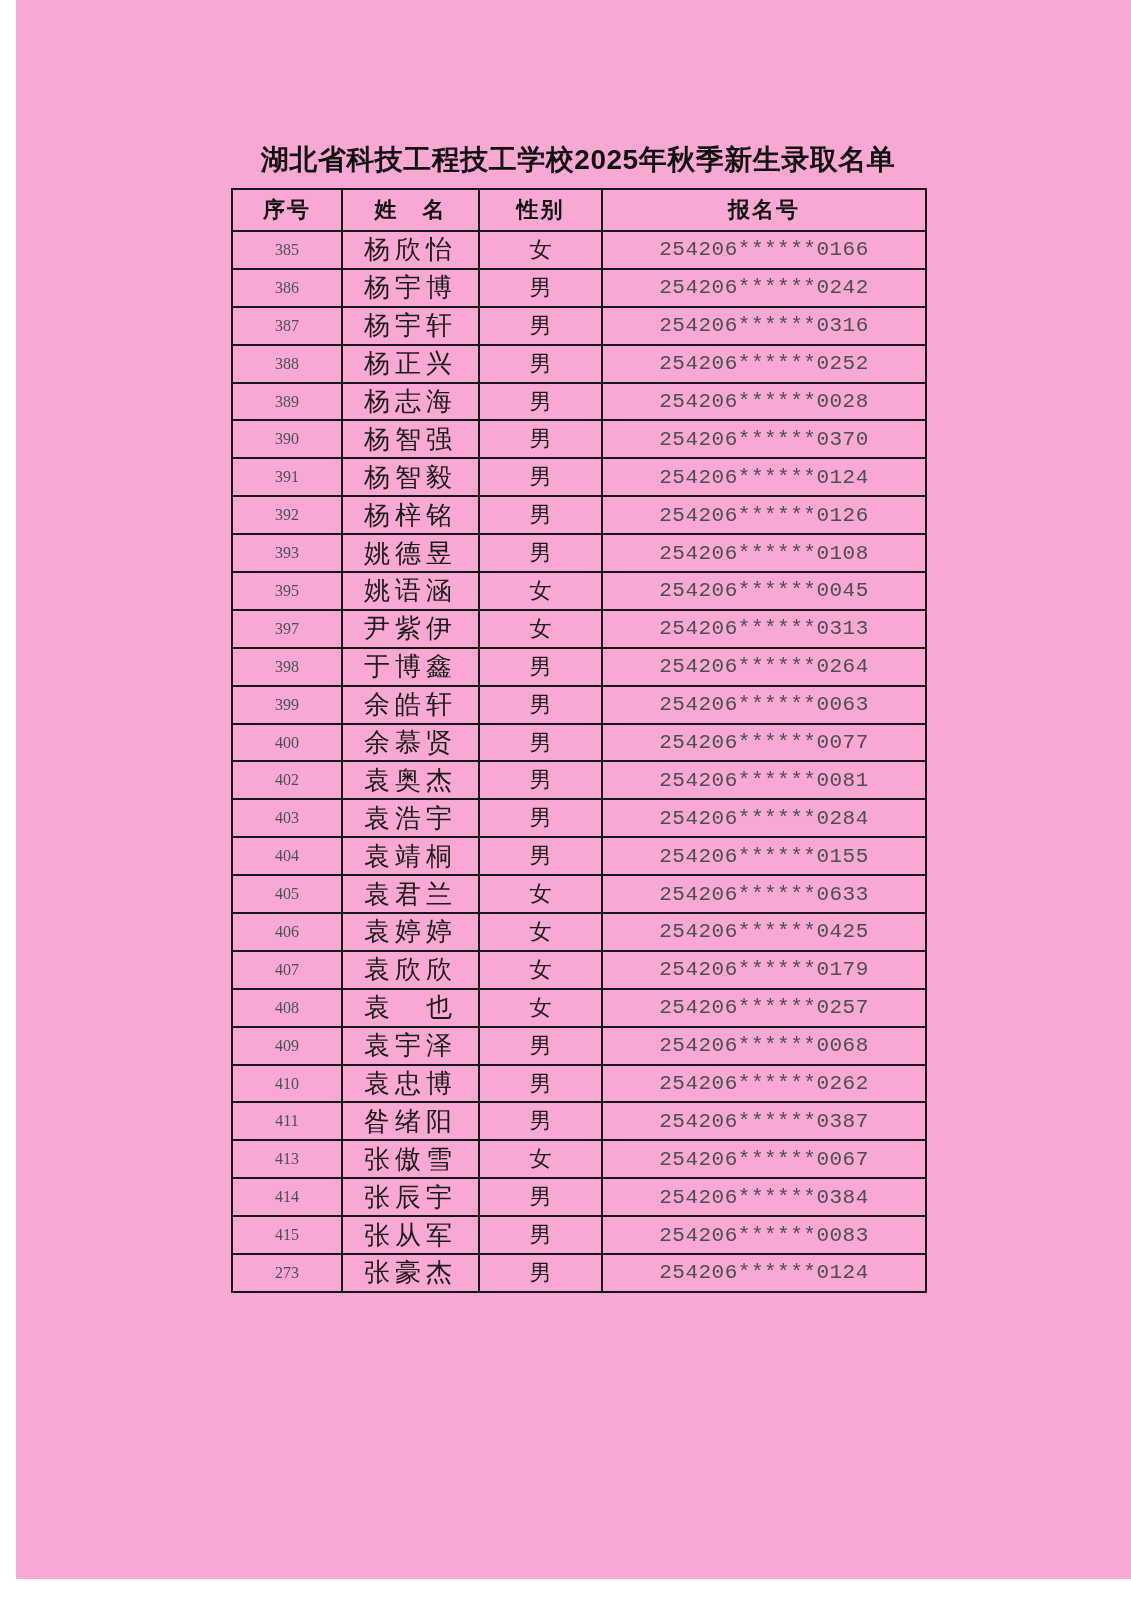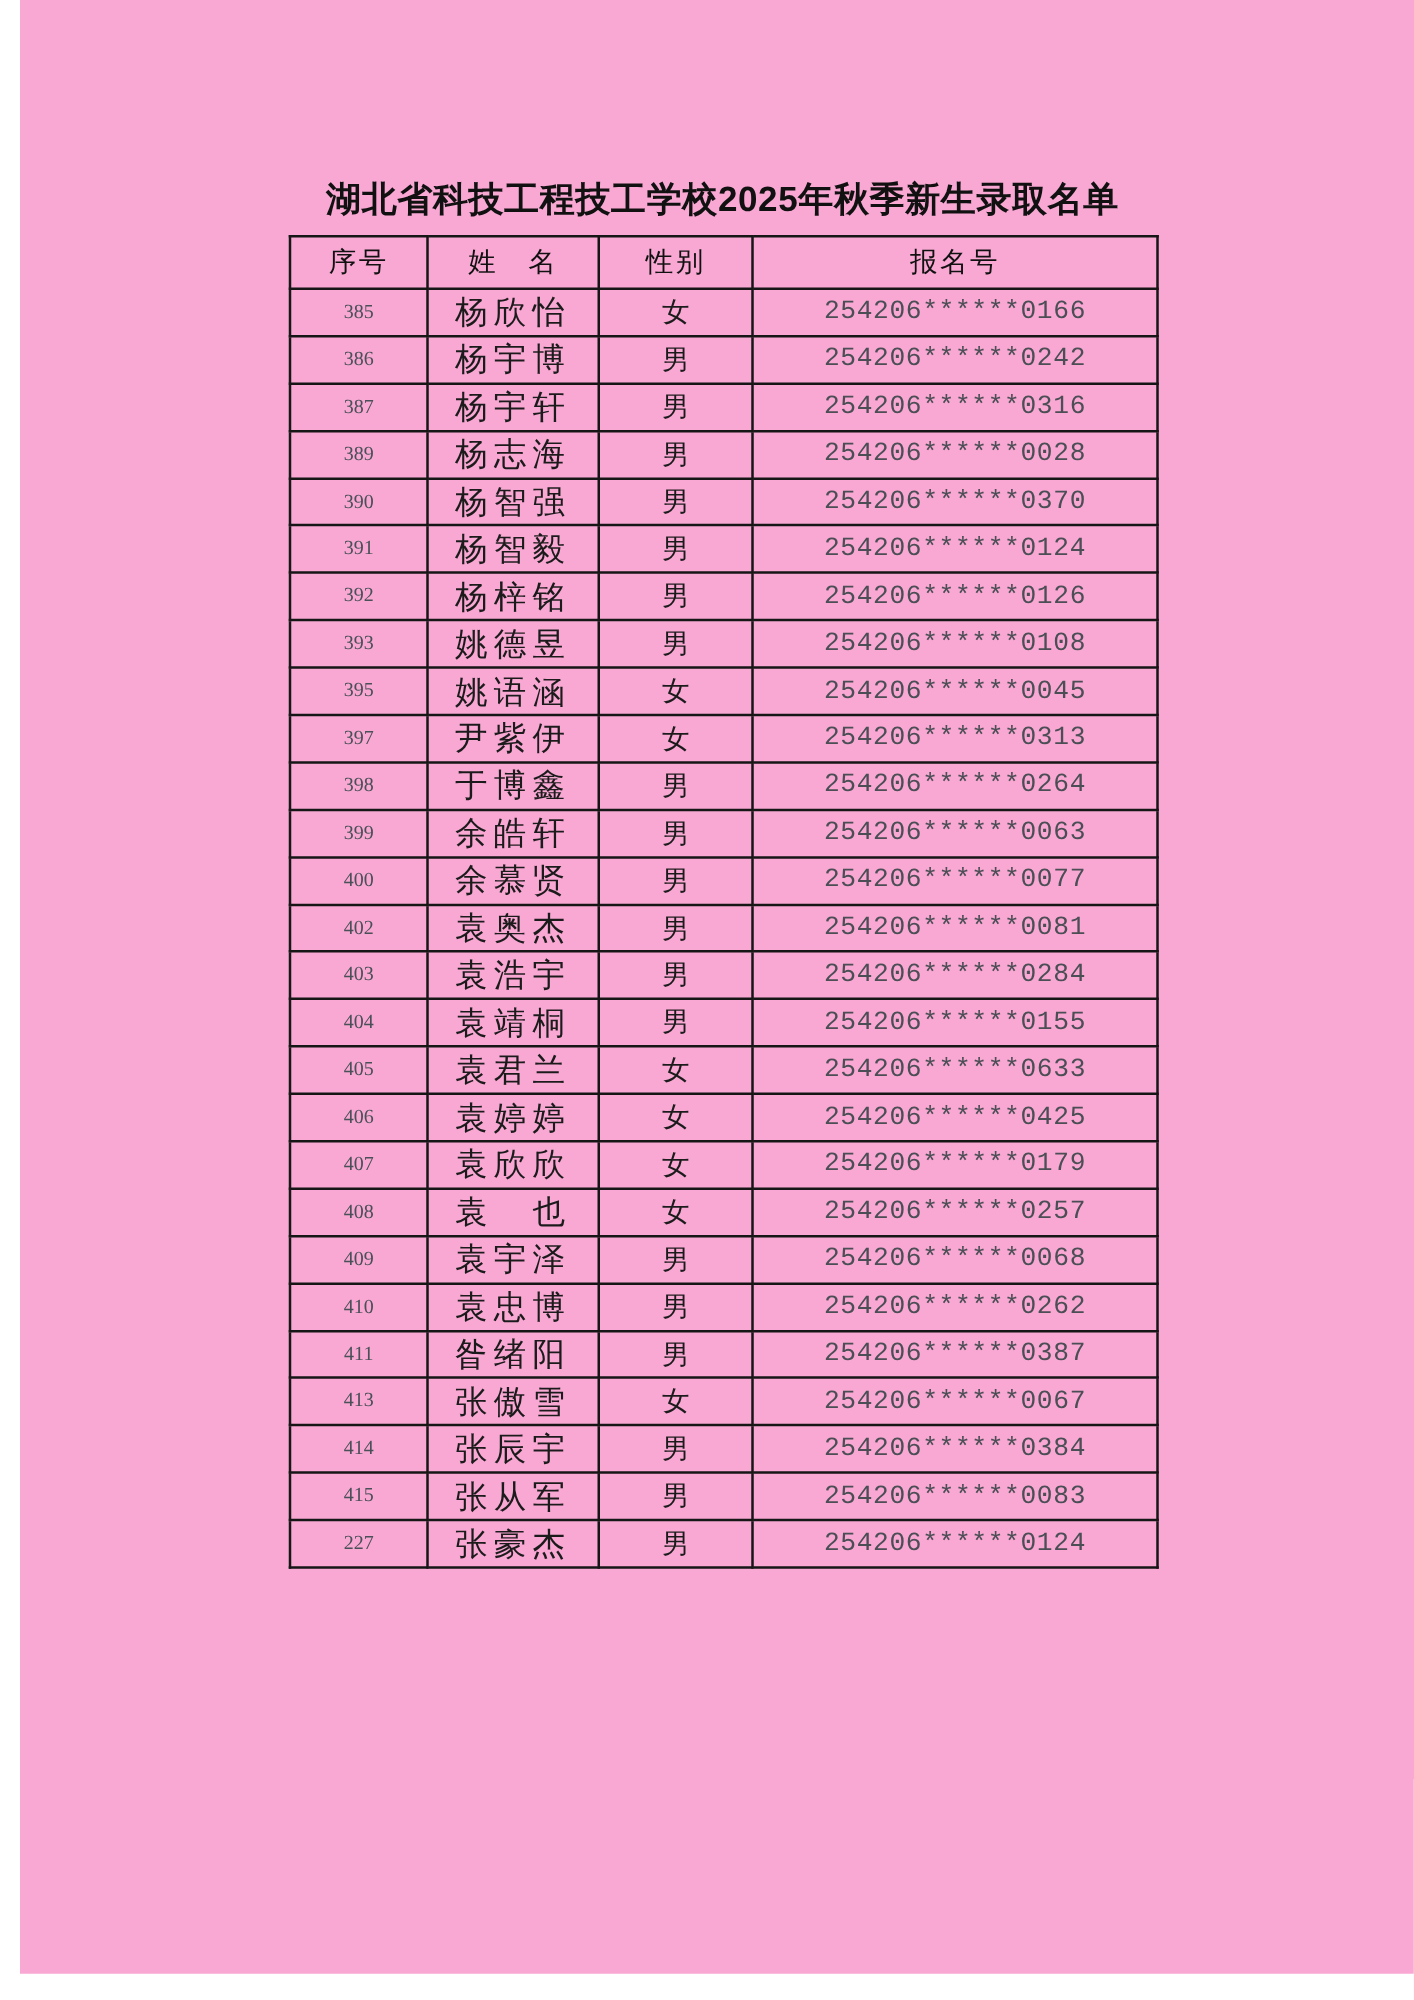--- a/index.html
+++ b/index.html
@@ -37,21 +37,21 @@
     border:2px solid #161616;
     text-align:center;
     vertical-align:middle;
     white-space:nowrap;
     overflow:hidden;
     padding:0;
   }
   thead th {
     height:42px;
     font-size:22px;
-    font-weight:normal;
+    font-weight:bold;
     color:#111111;
     letter-spacing:2px;
   }
   tbody tr { height:37.9px; }
   td.serial {
     font-family:"Liberation Serif", serif;
     font-size:16px;
     color:#4a5058;
   }
   td.name {
@@ -107,20 +107,26 @@
     <td class="regno">254206******0242</td>
   </tr>
 
   <tr>
     <td class="serial">387</td>
     <td class="name">杨宇轩</td>
     <td class="gender">男</td>
     <td class="regno">254206******0316</td>
   </tr>
 
+  <tr>
+    <td class="serial">388</td>
+    <td class="name">杨正兴</td>
+    <td class="gender">男</td>
+    <td class="regno">254206******0252</td>
+  </tr>
 
   <tr>
     <td class="serial">389</td>
     <td class="name">杨志海</td>
     <td class="gender">男</td>
     <td class="regno">254206******0028</td>
   </tr>
 
   <tr>
     <td class="serial">390</td>
@@ -274,21 +280,21 @@
   </tr>
 
   <tr>
     <td class="serial">415</td>
     <td class="name">张从军</td>
     <td class="gender">男</td>
     <td class="regno">254206******0083</td>
   </tr>
 
   <tr>
-    <td class="serial">227</td>
+    <td class="serial">273</td>
     <td class="name">张豪杰</td>
     <td class="gender">男</td>
     <td class="regno">254206******0124</td>
   </tr>
 </tbody>
   </table>
 
 </div>
 
 </body></html>

